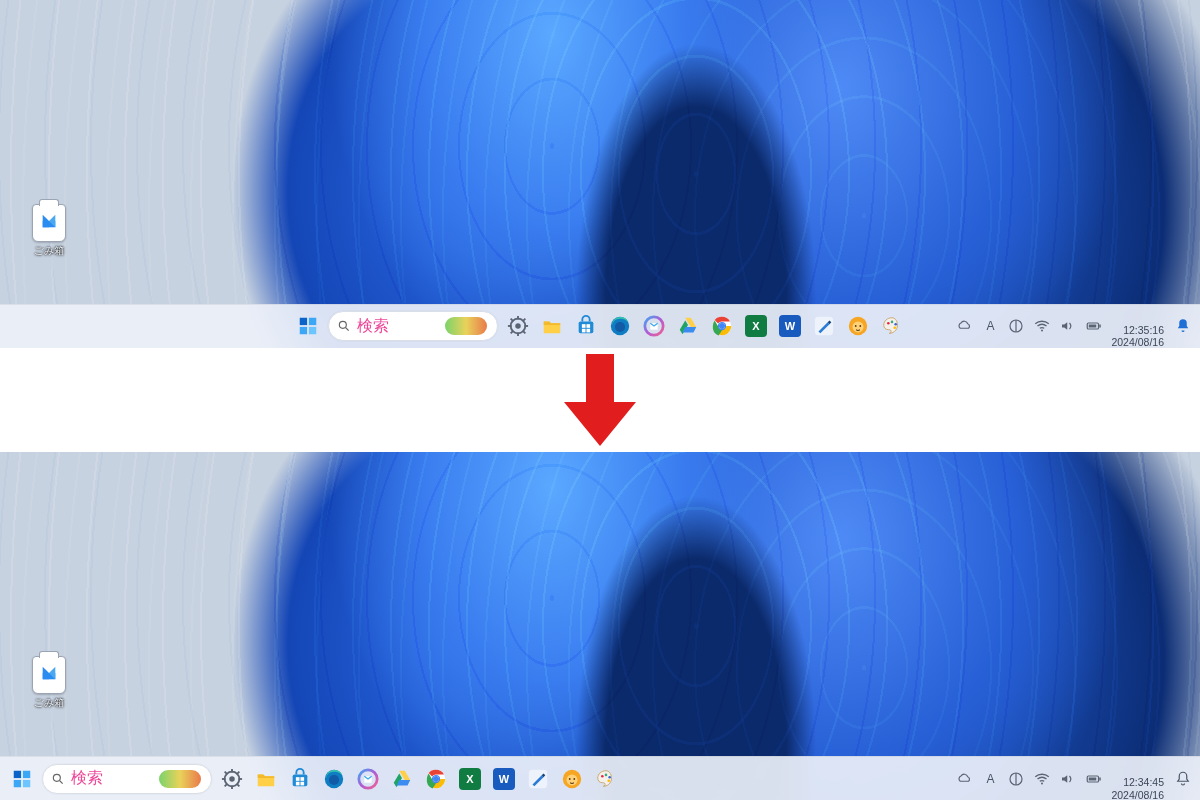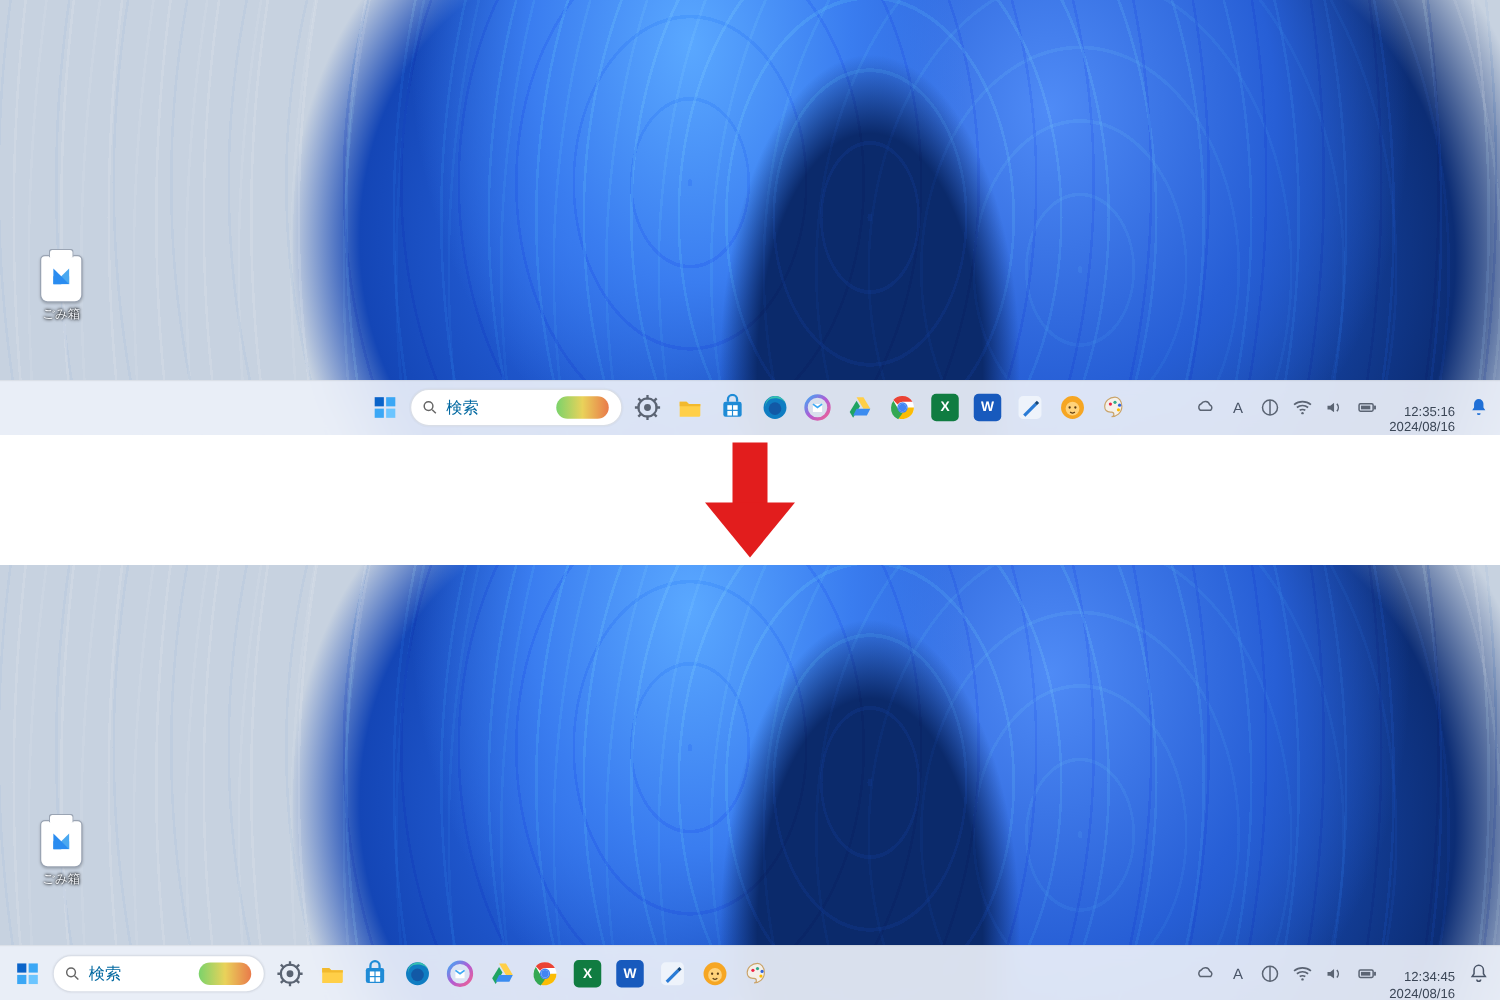--- a/index.html
+++ b/index.html
@@ -46,21 +46,21 @@
   .cluster { display:flex; align-items:center; gap:6px; }
   .taskbar.center .cluster.main { position: relative; }
   .taskbar .cluster.tray { position:absolute; right:8px; top:0; bottom:0; gap:8px; }
 
   .ticon { width:28px; height:28px; display:flex; align-items:center; justify-content:center; border-radius:4px; }
   .ticon svg { display:block; }
 
   
   .search { height:30px; background:#fff; border:1px solid #d9dee7; border-radius:16px; display:flex; align-items:center; padding:0 10px 0 8px; gap:6px; min-width:170px; box-shadow: 0 0 0 1px rgba(0,0,0,0.02); }
   .search svg { flex:0 0 auto; }
-  .search-text { font-size:13px; color:#0369a1; flex:1; }
+  .search-text { font-size:16px; color:#ec4899; flex:1; }
   .search-deco { width:42px; height:18px; border-radius:9px; background: linear-gradient(90deg,#7bd36b,#e9d25a,#e97a4a); }
 
   
   .tile { width:22px; height:22px; border-radius:4px; display:flex; align-items:center; justify-content:center; font-size:11px; font-weight:700; color:#fff; font-family: Arial, sans-serif; }
 
   .tray-text { font-size:12px; color:#4a5568; }
   .clock { text-align:right; font-size:10.5px; line-height:1.15; color:#3b4656; padding-right:2px;margin-top:20px;}
   .chip { width:18px; height:18px; display:flex; align-items:center; justify-content:center; }
 
   

